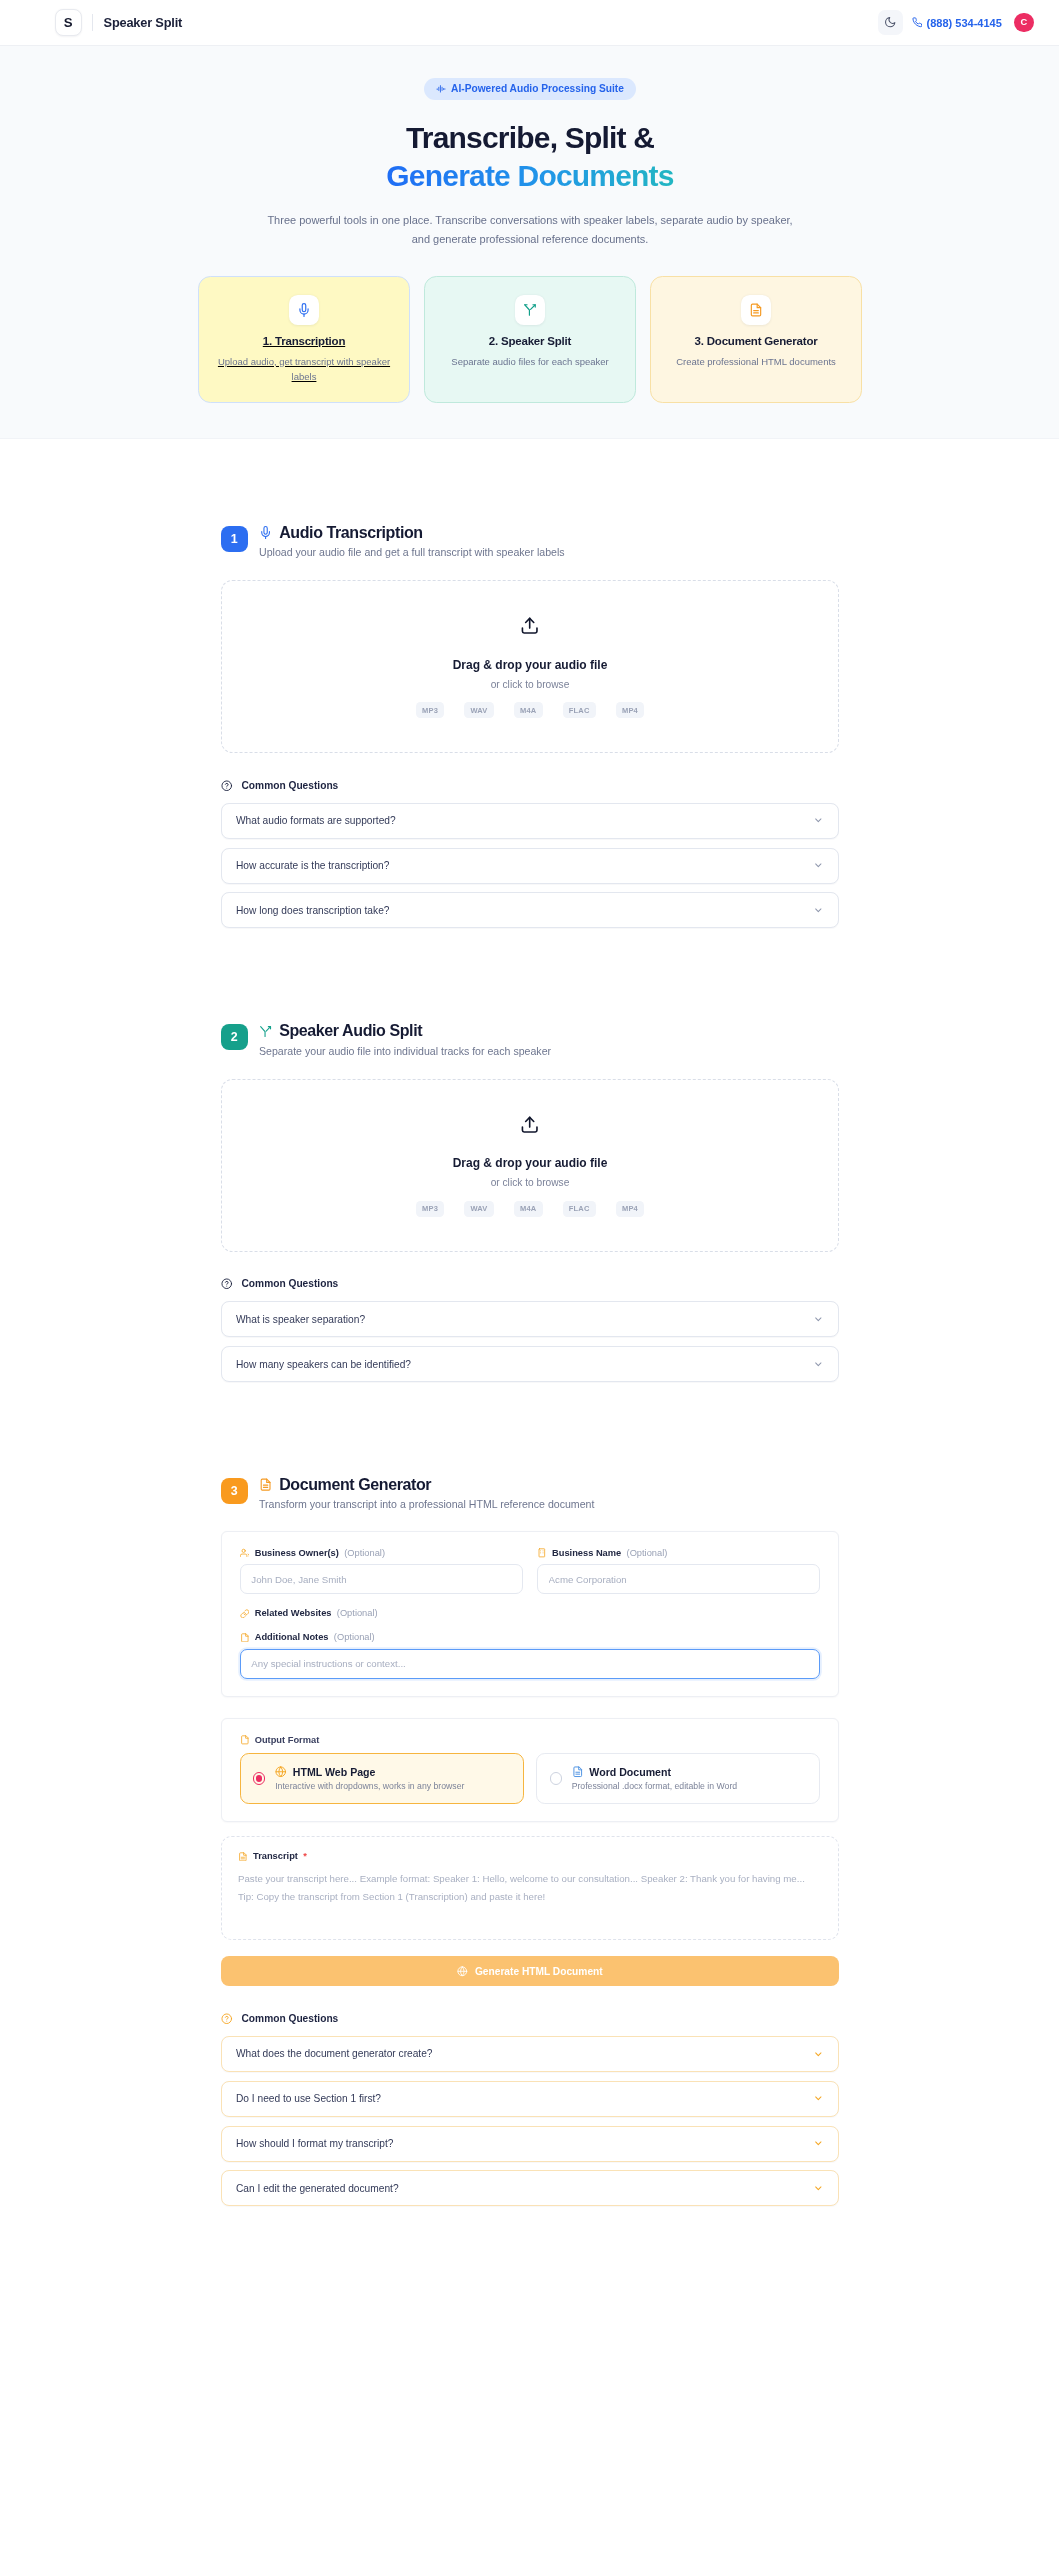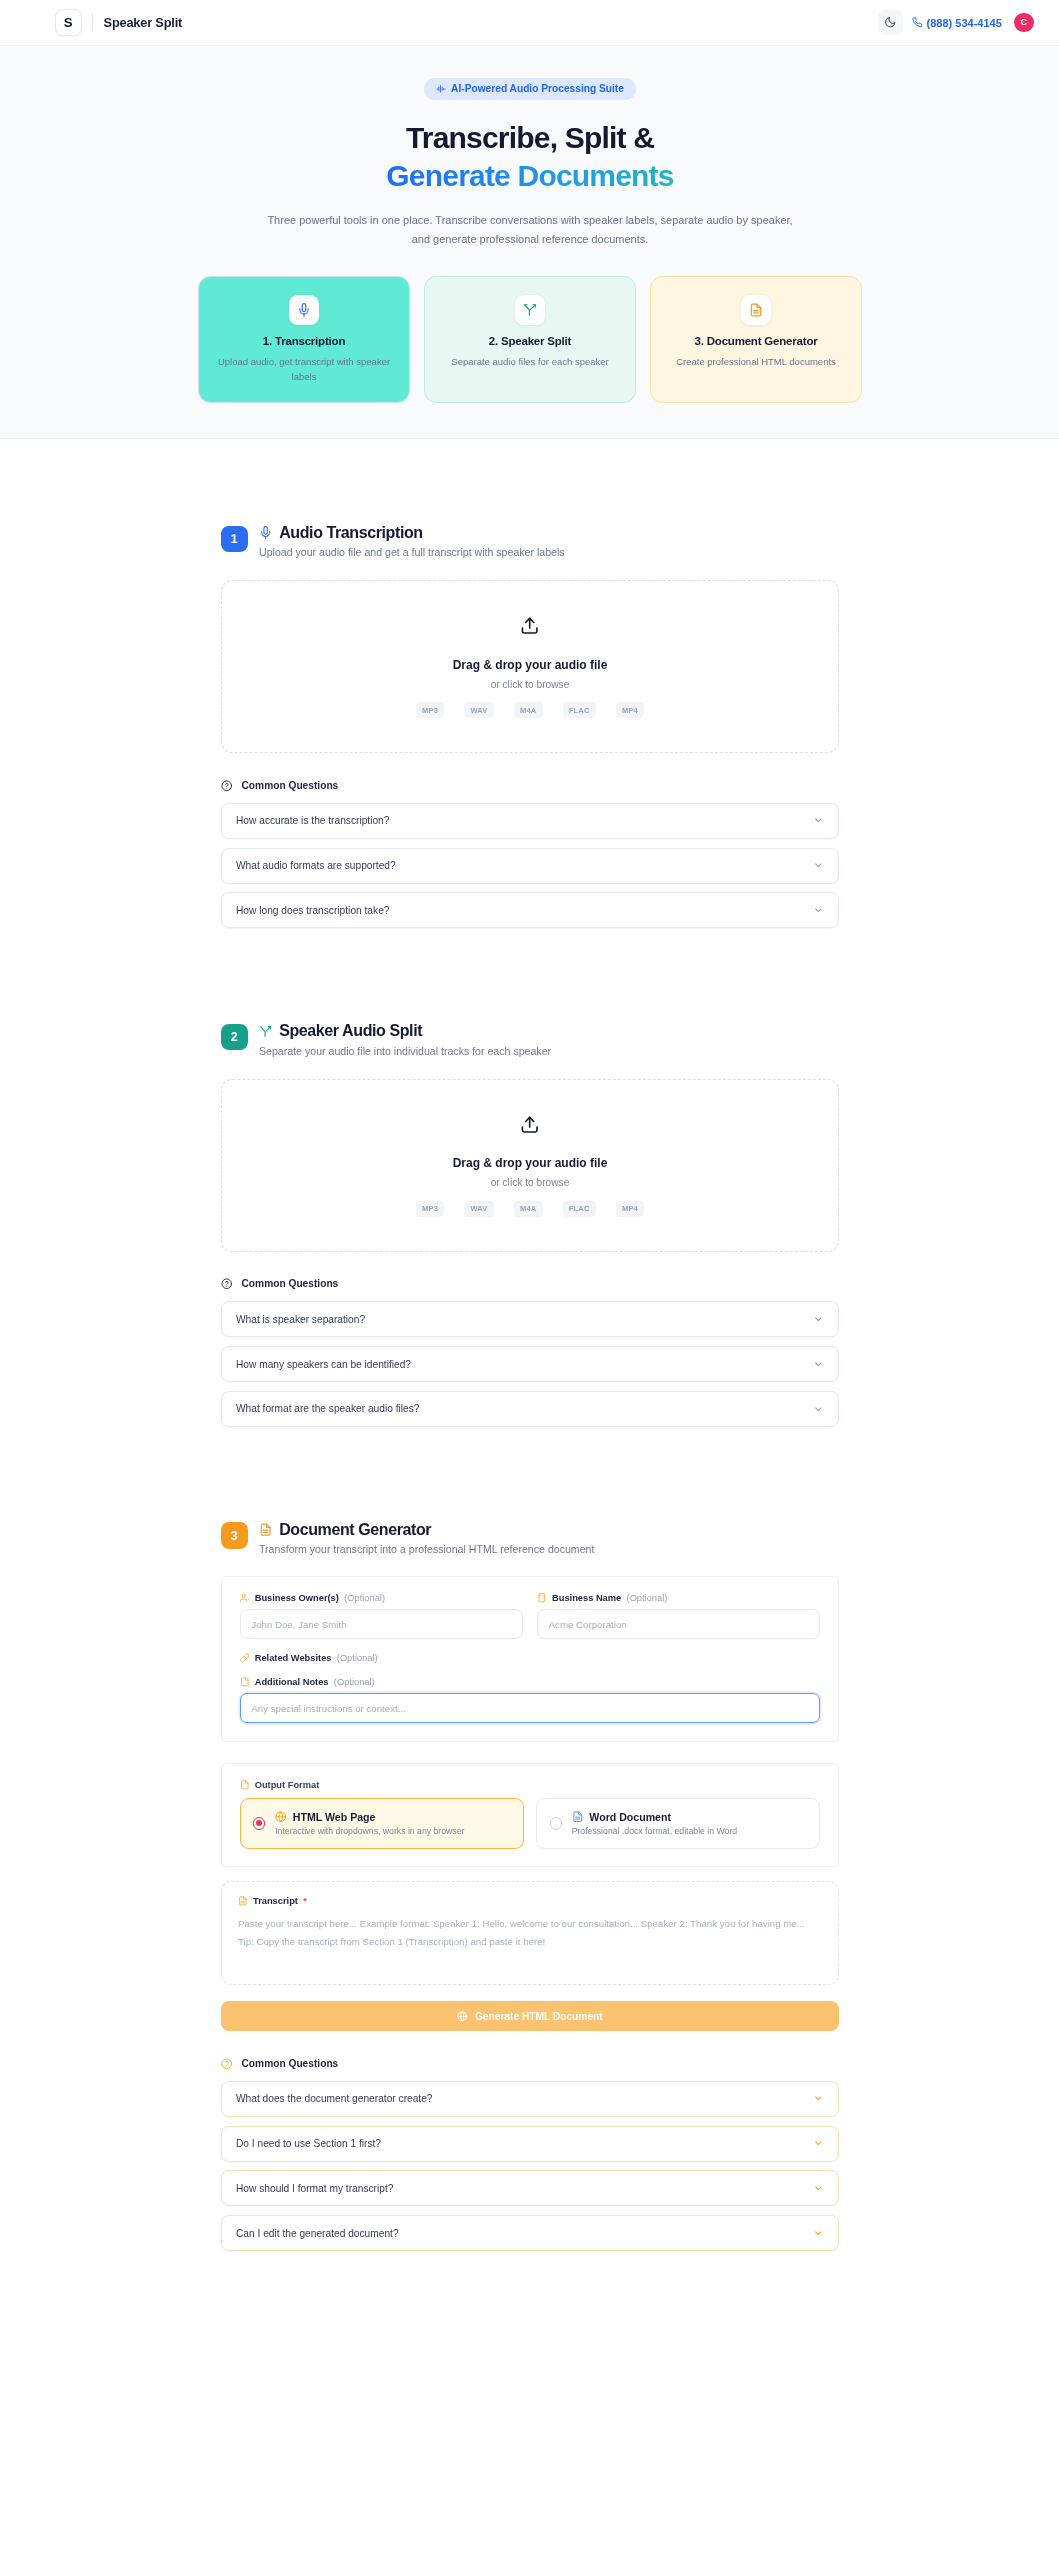--- a/index.html
+++ b/index.html
@@ -88,21 +88,21 @@
 
   
   .feature-row {
     display: flex; gap: 14px; justify-content: center;
     margin-top: 26.5px;
   }
   .fcard {
     width: 212px; border-radius: 12.4px; padding: 17.7px 14px 17.7px;
     text-align: center;
   }
-  .fcard.c1 { background: #5eead4; border: 0.9px solid #cfe0fb; }
+  .fcard.c1 { background: #fef9c3; border: 0.9px solid #cfe0fb; text-decoration: underline; }
   .fcard.c2 { background: #e7f8f3; border: 0.9px solid #bfe9dc; }
   .fcard.c3 { background: #fef6e1; border: 0.9px solid #f8e0a5; }
   .fcard .ic {
     width: 30px; height: 30px; margin: 0 auto 10.6px;
     background: #fff; border-radius: 8.8px;
     display: flex; align-items: center; justify-content: center;
     box-shadow: 0 0.9px 2.6px rgba(20,25,50,.07);
   }
   .fcard h3 { font-size: 11.5px; font-weight: 800; color: #171c35; letter-spacing: -0.2px; }
   .fcard p { margin-top: 6.2px; font-size: 9.5px; line-height: 1.6; color: #6b7490; }
@@ -355,29 +355,29 @@
     <span style="display:flex">
       <svg width="11.5" height="11.5" viewBox="0 0 24 24" fill="none" stroke="#1d2340" stroke-width="1.9" stroke-linecap="round" stroke-linejoin="round">
           <circle cx="12" cy="12" r="10"></circle>
           <path d="M9.09 9a3 3 0 0 1 5.83 1c0 2-3 3-3 3"></path>
           <line x1="12" y1="17" x2="12.01" y2="17"></line>
         </svg>
     </span>
     <span>Common Questions</span>
   </div>
   <div class="faq-item">
+    <span class="q">What audio formats are supported?</span>
+    <span class="chev">
+        <svg width="10.6" height="10.6" viewBox="0 0 24 24" fill="none" stroke="currentColor" stroke-width="2.4" stroke-linecap="round" stroke-linejoin="round">
+          <polyline points="6 9 12 15 18 9"></polyline>
+        </svg>
+      </span>
+  </div>
+  <div class="faq-item">
     <span class="q">How accurate is the transcription?</span>
-    <span class="chev">
-        <svg width="10.6" height="10.6" viewBox="0 0 24 24" fill="none" stroke="currentColor" stroke-width="2.4" stroke-linecap="round" stroke-linejoin="round">
-          <polyline points="6 9 12 15 18 9"></polyline>
-        </svg>
-      </span>
-  </div>
-  <div class="faq-item">
-    <span class="q">What audio formats are supported?</span>
     <span class="chev">
         <svg width="10.6" height="10.6" viewBox="0 0 24 24" fill="none" stroke="currentColor" stroke-width="2.4" stroke-linecap="round" stroke-linejoin="round">
           <polyline points="6 9 12 15 18 9"></polyline>
         </svg>
       </span>
   </div>
   <div class="faq-item">
     <span class="q">How long does transcription take?</span>
     <span class="chev">
         <svg width="10.6" height="10.6" viewBox="0 0 24 24" fill="none" stroke="currentColor" stroke-width="2.4" stroke-linecap="round" stroke-linejoin="round">
@@ -439,28 +439,20 @@
   <div class="faq-item">
     <span class="q">What is speaker separation?</span>
     <span class="chev">
         <svg width="10.6" height="10.6" viewBox="0 0 24 24" fill="none" stroke="currentColor" stroke-width="2.4" stroke-linecap="round" stroke-linejoin="round">
           <polyline points="6 9 12 15 18 9"></polyline>
         </svg>
       </span>
   </div>
   <div class="faq-item">
     <span class="q">How many speakers can be identified?</span>
-    <span class="chev">
-        <svg width="10.6" height="10.6" viewBox="0 0 24 24" fill="none" stroke="currentColor" stroke-width="2.4" stroke-linecap="round" stroke-linejoin="round">
-          <polyline points="6 9 12 15 18 9"></polyline>
-        </svg>
-      </span>
-  </div>
-  <div class="faq-item">
-    <span class="q">What format are the speaker audio files?</span>
     <span class="chev">
         <svg width="10.6" height="10.6" viewBox="0 0 24 24" fill="none" stroke="currentColor" stroke-width="2.4" stroke-linecap="round" stroke-linejoin="round">
           <polyline points="6 9 12 15 18 9"></polyline>
         </svg>
       </span>
   </div>
 </div>
 
 <div class="spacer-lg"></div>
 

